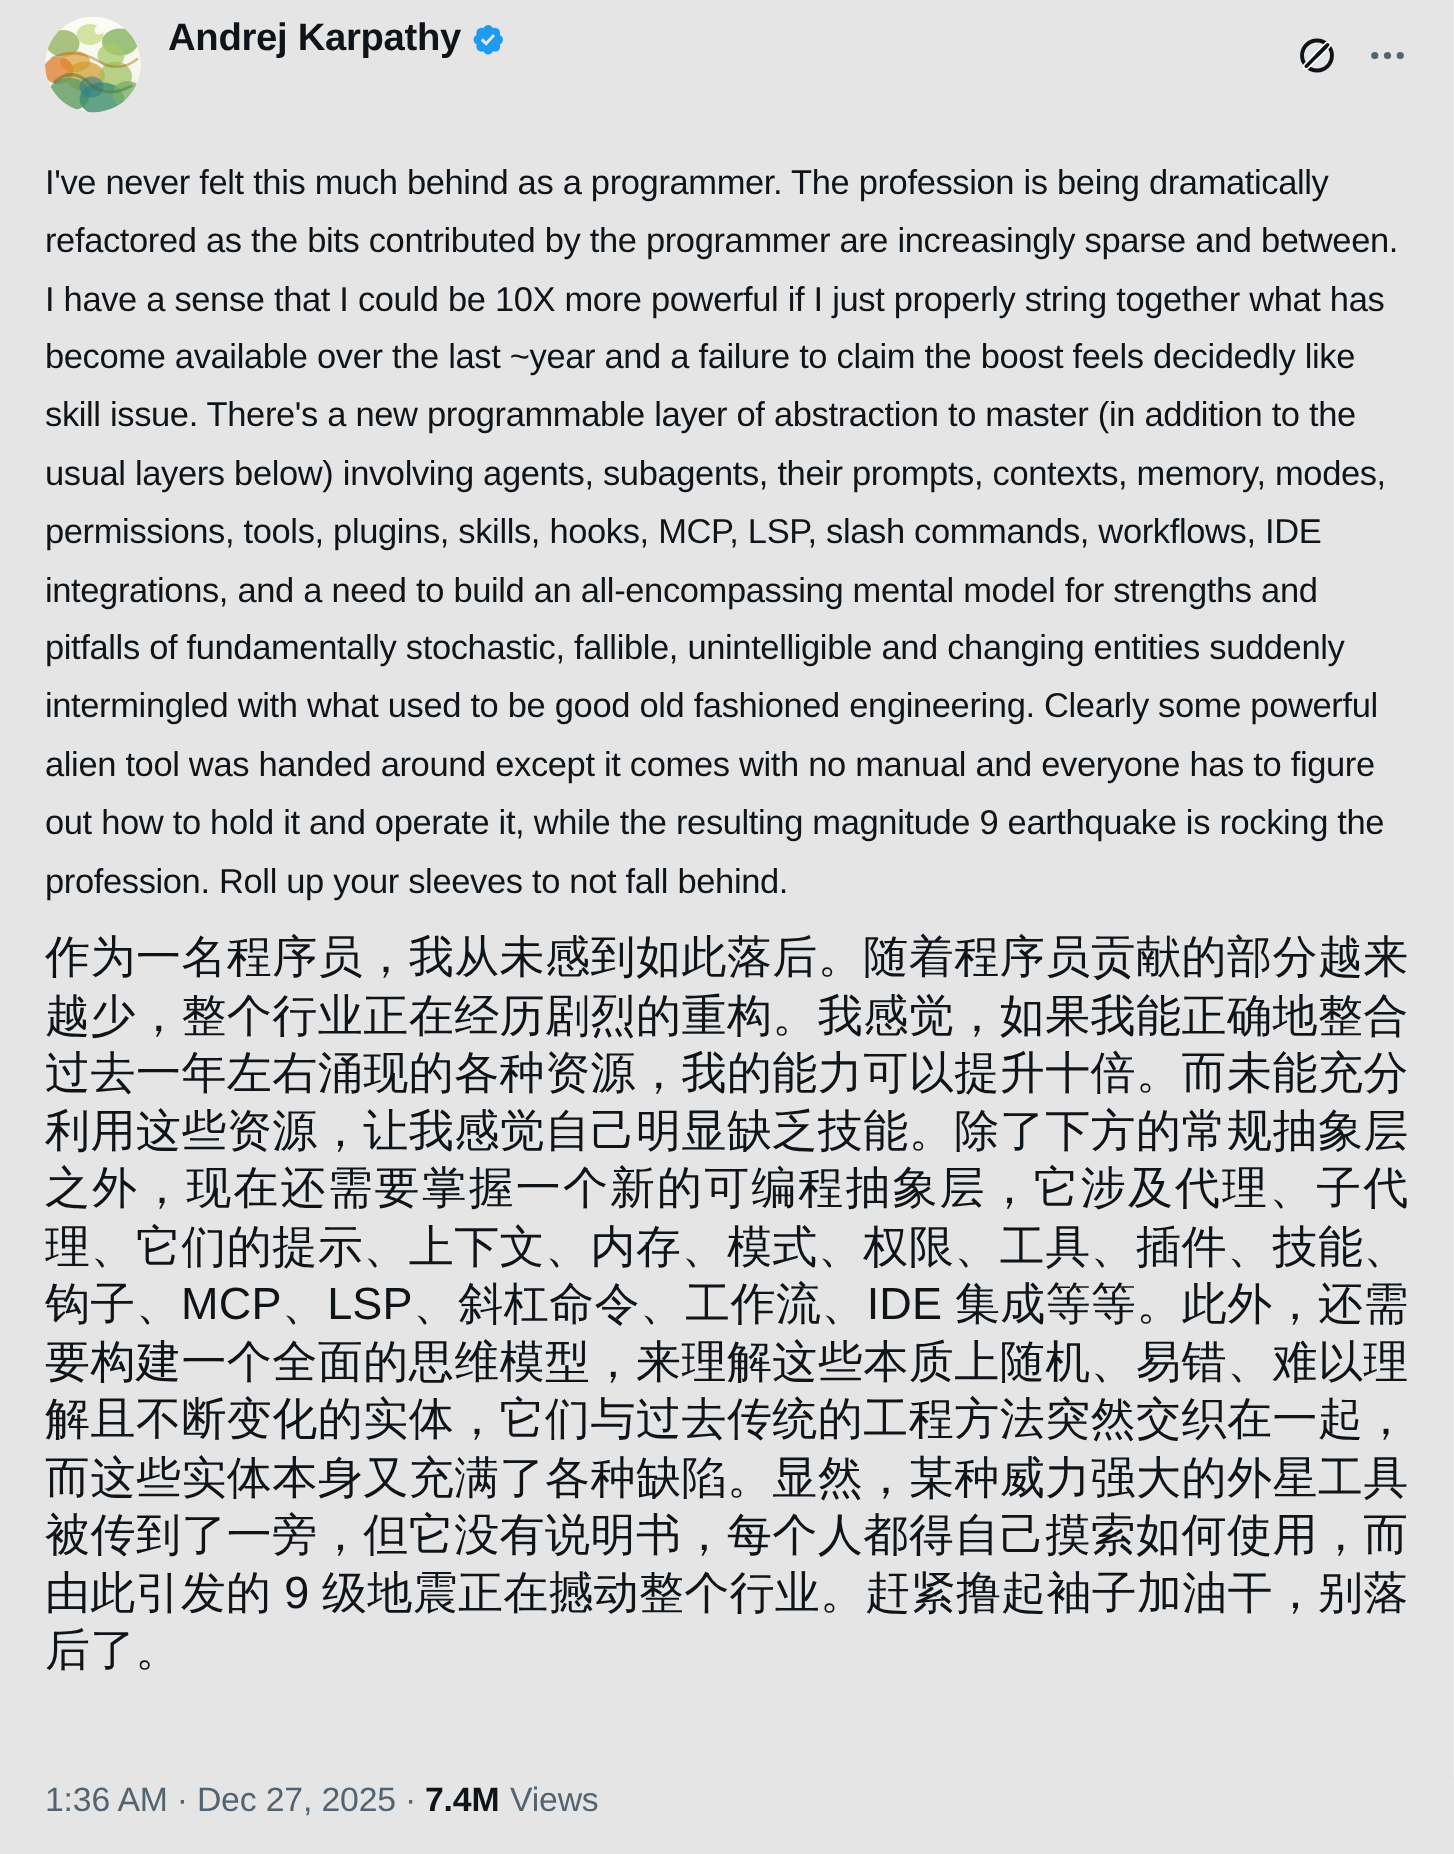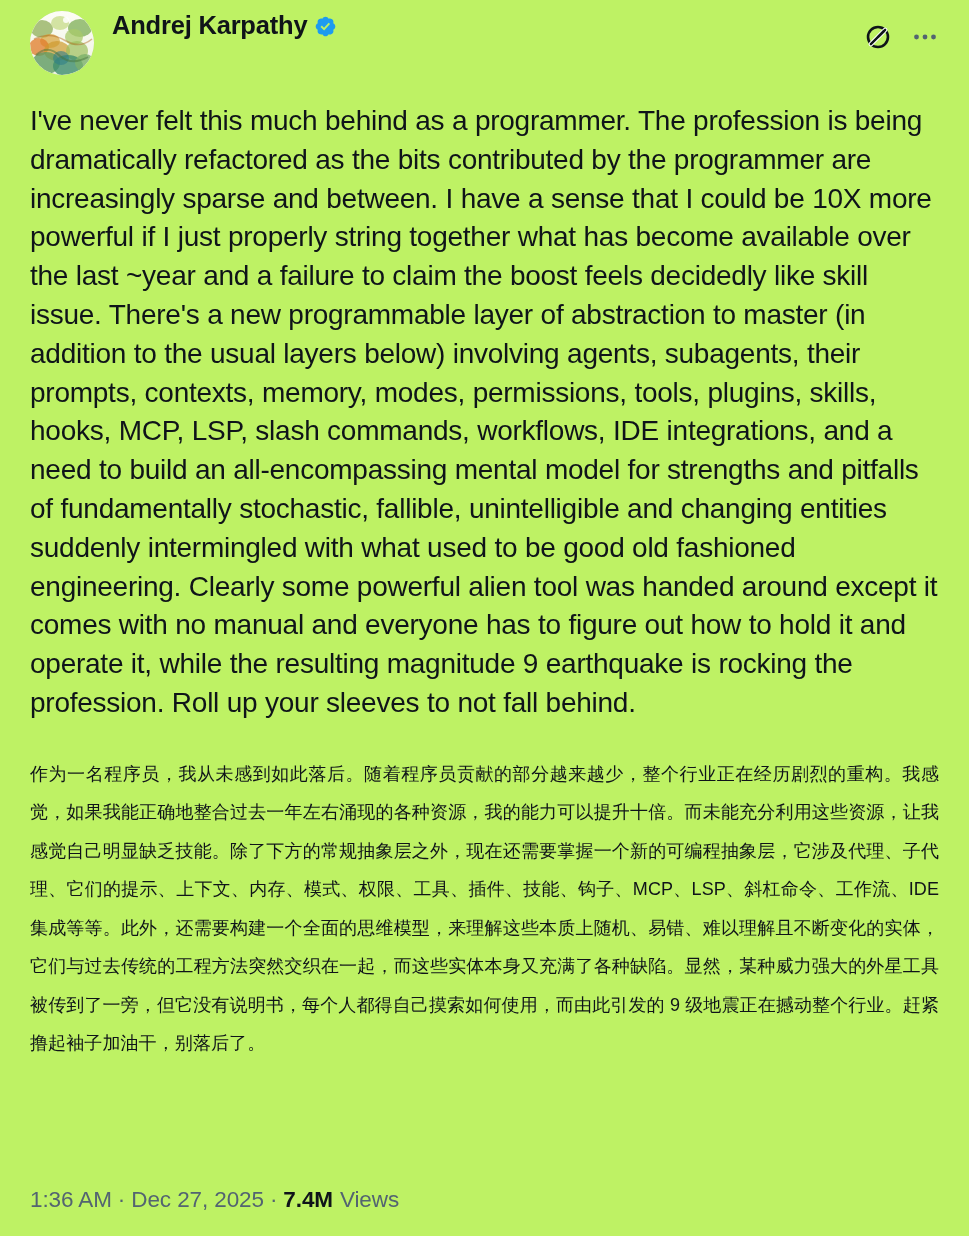--- a/index.html
+++ b/index.html
@@ -12,21 +12,21 @@
     width: 969px;
     height: 1236px;
     font-family: "Liberation Sans", sans-serif;
     color: #0f1419;
     overflow: hidden;
   }
 
   .tweet-card {
     width: 969px;
     height: 1236px;
-    background: #bef264;
+    background: #e5e5e5;
     padding: 0 30px;
     display: flex;
     flex-direction: column;
   }
 
   
   .tweet-header {
     display: flex;
     align-items: flex-start;
     padding-top: 10px;
@@ -93,29 +93,29 @@
   
   .tweet-body {
     flex: 1 1 auto;
     padding-top: 14px;
   }
   .para {
     color: #0f1419;
     margin: 0;
   }
   .para-en {
-    font-size: 28px;
+    font-size: 23px;
     line-height: 38.8px;
     letter-spacing: -0.25px;
     word-spacing: 0.1px;
   }
   .para-zh {
-    font-size: 18px;
+    font-size: 30px;
     line-height: 38.5px;
-    margin-top: 32px;
+    margin-top: 14px;
     letter-spacing: 0.1px;
     text-align: justify;
     text-justify: inter-character;
   }
 
   
   .tweet-footer {
     flex: 0 0 auto;
     height: 72px;
     display: flex;

